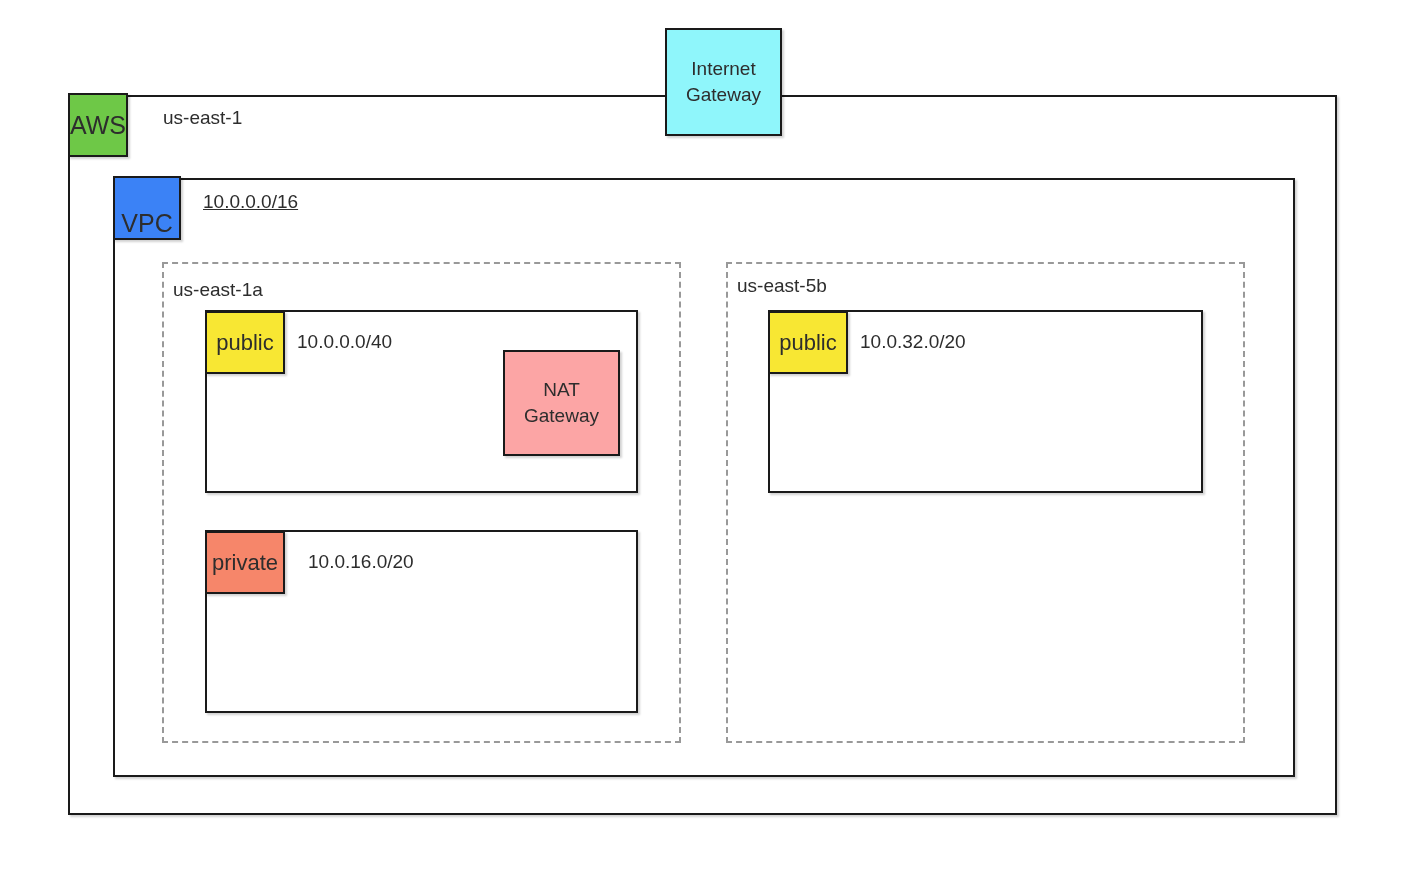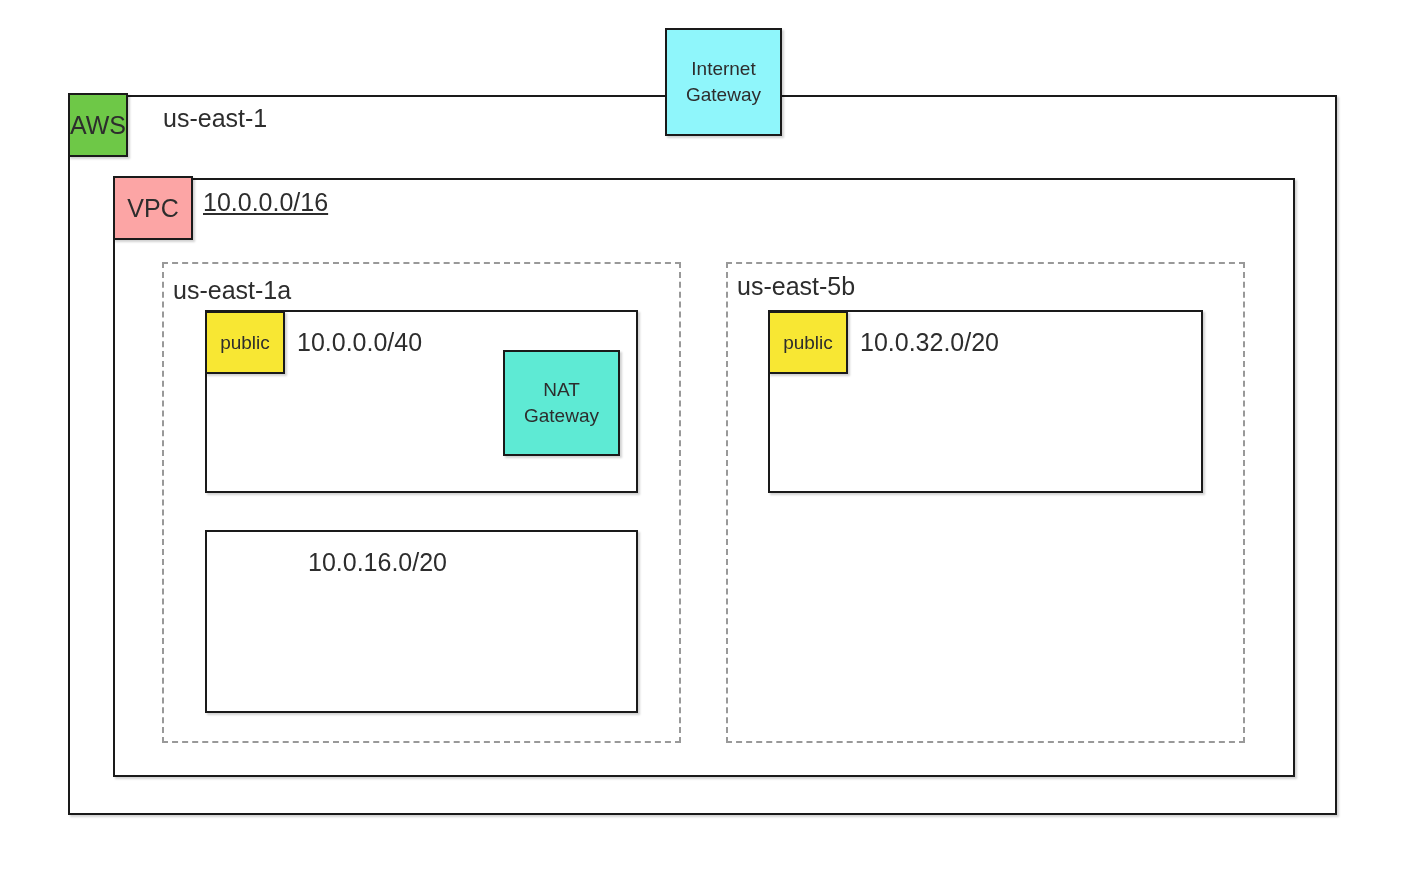--- a/index.html
+++ b/index.html
@@ -29,37 +29,37 @@
   .badge {
     border: 2px solid #1a1a1a;
     box-shadow: 2px 2px 2px rgba(0,0,0,0.18);
     display: flex;
     align-items: center;
     justify-content: center;
     font-size: 25px;
     z-index: 5;
   }
   .badge-small {
-    font-size: 19px;
+    font-size: 22px;
   }
   .node {
     border: 2px solid #1a1a1a;
     box-shadow: 2px 2px 2px rgba(0,0,0,0.18);
     display: flex;
     align-items: center;
     justify-content: center;
     text-align: center;
     font-size: 19px;
     line-height: 1.38;
     padding: 0 10px;
     z-index: 6;
     margin-left: 20px;
   }
   .label-text {
-    font-size: 25px;
+    font-size: 19px;
     line-height: 28px;
     white-space: nowrap;
     z-index: 4;
   }
 </style>
 </head>
 <body>
 
 <div id="canvas">
 
@@ -70,40 +70,43 @@
   </div>
 
   <div class="abs label-text" style="left:163px; top:104px;">us-east-1</div>
 
   <div class="abs node" style="left: 645px; top: 28px; width: 117px; height: 108px; background-color: rgb(143, 246, 251);">
     <span>Internet Gateway</span>
   </div>
 
   <div class="abs solid-box" style="left:113px; top:178px; width:1182px; height:599px;"></div>
 
-  <div class="abs badge" style="left: 113px; top: 176px; width: 80px; height: 64px; background-color: #fca5a5;">
+  <div class="abs badge" style="left: 113px; top: 176px; width: 68px; height: 64px; background-color: #3b82f6; align-items: flex-end;">
     <span>VPC</span>
   </div>
 
   <div class="abs label-text" style="left:203px; top:188px;text-decoration:underline;">10.0.0.0/16</div>
 
   <div class="abs dashed-box" style="left:162px; top:262px; width:519px; height:481px;"></div>
   <div class="abs label-text" style="left:173px; top:276px;">us-east-1a</div>
 
   <div class="abs solid-box" style="left:205px; top:310px; width:433px; height:183px;"></div>
   <div class="abs badge badge-small" style="left: 205px; top: 311px; width: 80px; height: 63px; background-color: rgb(248, 231, 51);">
     <span>public</span>
   </div>
   <div class="abs label-text" style="left:297px; top:328px;">10.0.0.0/40</div>
 
-  <div class="abs node" style="left: 483px; top: 350px; width: 117px; height: 106px; background-color: #5eead4;">
+  <div class="abs node" style="left: 483px; top: 350px; width: 117px; height: 106px; background-color: #fca5a5;">
     <span>NAT Gateway</span>
   </div>
 
   <div class="abs solid-box" style="left:205px; top:530px; width:433px; height:183px;"></div>
+  <div class="abs badge badge-small" style="left: 205px; top: 531px; width: 80px; height: 63px; background-color: rgb(246, 134, 106);">
+    <span>private</span>
+  </div>
   <div class="abs label-text" style="left:297px; top:548px;margin-left:11px;">10.0.16.0/20</div>
 
   <div class="abs dashed-box" style="left:726px; top:262px; width:519px; height:481px;"></div>
   <div class="abs label-text" style="left:737px; top:272px;">us-east-5b</div>
 
   <div class="abs solid-box" style="left:768px; top:310px; width:435px; height:183px;"></div>
   <div class="abs badge badge-small" style="left: 768px; top: 311px; width: 80px; height: 63px; background-color: rgb(248, 231, 51);">
     <span>public</span>
   </div>
   <div class="abs label-text" style="left:860px; top:328px;">10.0.32.0/20</div>

